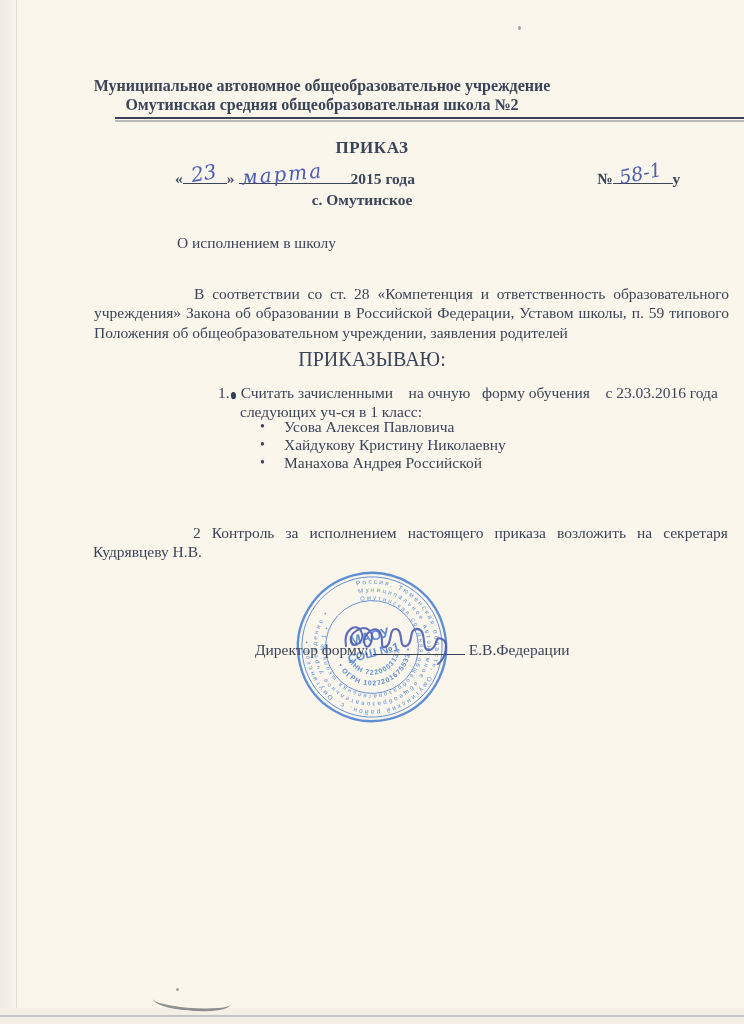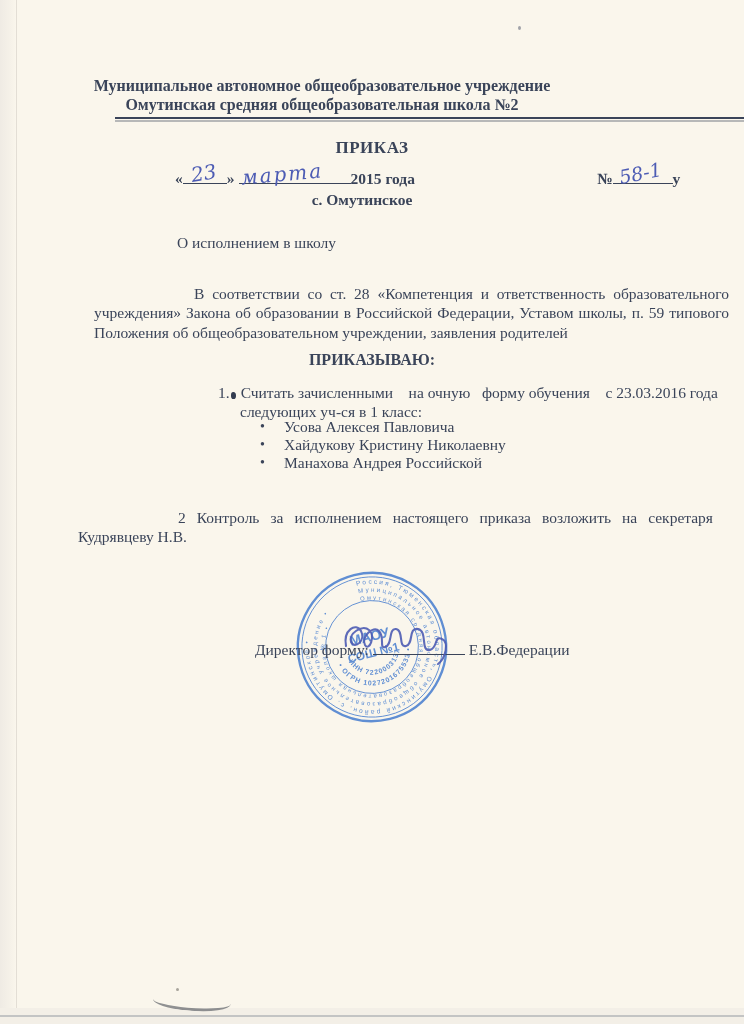--- a/index.html
+++ b/index.html
@@ -59,33 +59,33 @@
 
   .place{position:absolute;left:0;top:190px;width:744px;text-align:center;
     font-weight:bold;transform:translateX(-10px);}
 
   .subject{position:absolute;left:177px;top:233px;}
 
   .preamble{position:absolute;left:78px;top:268px;width:635px;margin:16px;
     text-align:justify;text-indent:100px;line-height:19.3px;}
 
   .order-head{position:absolute;left:0;top:350px;width:744px;text-align:center;
-    font-weight:bold;font-size:16px;}
+    font-weight:normal;font-size:20px;}
 
   .item1{position:absolute;left:218px;top:383px;width:492px;
     padding-left:22px;text-indent:-22px;line-height:19px;}
   .item1 .itext{white-space:pre-wrap;}
   .blot{display:inline-block;width:5px;height:7px;background:#333c50;
     border-radius:45% 55% 50% 50%;margin:0 5px 0 1px;vertical-align:-1px;}
 
   .bullets{position:absolute;left:260px;top:418px;line-height:18.2px;}
   .bullet-row{display:flex;}
   .dot{width:24px;font-size:14px;}
 
-  .item2{position:absolute;left:78px;top:508px;width:635px;margin:0;
+  .item2{position:absolute;left:78px;top:508px;width:635px;margin:15px;
     text-align:justify;text-indent:100px;line-height:19.3px;}
 
   
   .stamp{position:absolute;left:293px;top:568px;width:158px;height:158px;
     transform:rotate(-14deg);opacity:.88;z-index:1;}
   .stamp text{fill:#4b80d0;font-family:"Liberation Sans","DejaVu Sans",sans-serif;}
   .stamp .ring{font-size:6.6px;letter-spacing:2.1px;}
   .stamp .ring2{font-size:6.2px;letter-spacing:2.2px;}
   .stamp .ring3{font-size:6px;letter-spacing:2px;}
   .stamp .barc{font-size:7px;letter-spacing:1px;font-weight:bold;}

